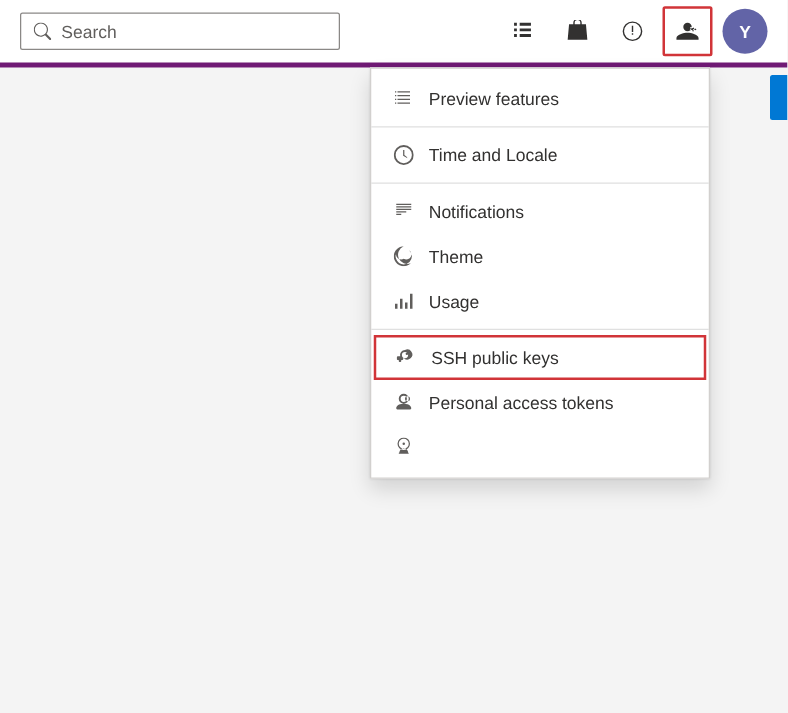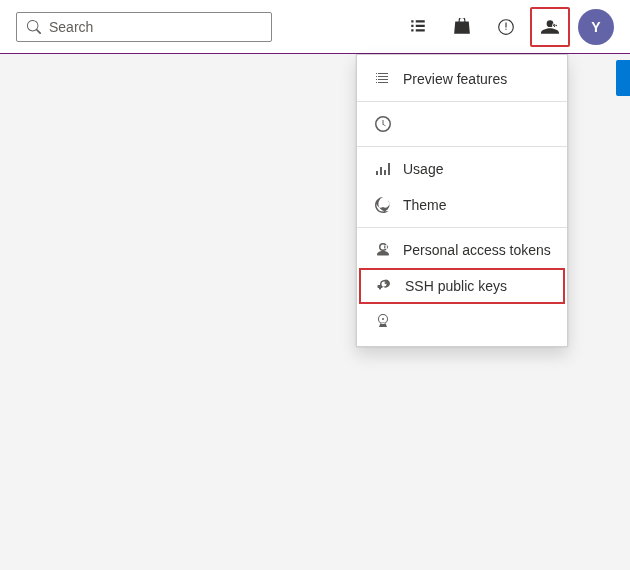--- a/index.html
+++ b/index.html
@@ -12,21 +12,21 @@
       position: relative;
     }
 
     
     .topbar {
       background: #fff;
       height: 54px;
       display: flex;
       align-items: center;
       padding: 0 16px;
-      border-bottom: 1px solid #701a75;
+      border-bottom: 4px solid #701a75;
       position: relative;
       z-index: 10;
     }
 
     .search-box {
       display: flex;
       align-items: center;
       border: 1px solid #8a8886;
       border-radius: 2px;
       padding: 6px 10px;
@@ -98,21 +98,21 @@
       height: 36px;
       background: #0078d4;
       border-radius: 2px 0 0 2px;
     }
 
     
     .dropdown-menu {
       position: absolute;
       top: 54px;
       right: 62px;
-      width: 212px;
+      width: 272px;
       background: #fff;
       border: 1px solid #d2d0ce;
       box-shadow: 0 8px 16px rgba(0,0,0,0.14), 0 0 2px rgba(0,0,0,0.12);
       z-index: 100;
       padding: 6px 0;
     }
 
     .menu-divider {
       border: none;
       border-top: 1px solid #e0e0e0;
@@ -221,63 +221,72 @@
 
   <hr class="menu-divider">
 
 
   <div class="menu-item">
     <span class="menu-icon">
       <svg width="16" height="16" viewBox="0 0 16 16" fill="currentColor">
         <path d="M8 0a8 8 0 1 0 0 16A8 8 0 0 0 8 0zm0 14.5a6.5 6.5 0 1 1 0-13 6.5 6.5 0 0 1 0 13zm.5-6.5V4h-1v4.5l3.5 2-.5-.87L8.5 8z"></path>
       </svg>
     </span>
+    <span class="menu-item-label">Time and Locale</span>
   </div>
 
   <hr class="menu-divider">
 
+  <div class="menu-item">
+    <span class="menu-icon">
+      <svg width="16" height="16" viewBox="0 0 16 16" fill="currentColor">
+        <path d="M2 2h12v1H2V2zm0 2h12v1H2V4zm0 2h12v1H2V6zm0 2h8v1H2V8zm0 2h4v1H2v-1z"></path>
+      </svg>
+    </span>
+    <span class="menu-item-label">Notifications</span>
+  </div>
+
+  <div class="menu-item">
+    <span class="menu-icon">
+      <svg width="16" height="16" viewBox="0 0 16 16" fill="currentColor">
+        <path d="M8 0a8 8 0 1 0 5.66 13.66A6 6 0 0 1 8 0zm0 14.5a6.5 6.5 0 0 1-4.24-11.39A4 4 0 0 0 8 10a4 4 0 0 0 4.24-6.89A6.48 6.48 0 0 1 14.5 8a6.51 6.51 0 0 1-6.5 6.5z"></path>
+      </svg>
+    </span>
+    <span class="menu-item-label">Theme</span>
+  </div>
 
   <div class="menu-item">
     <span class="menu-icon">
       <svg width="16" height="16" viewBox="0 0 16 16" fill="currentColor">
         <path d="M1 14h2v-4H1v4zm4 0h2V6H5v8zm4 0h2V9H9v5zm4 0h2V2h-2v12z"></path>
       </svg>
     </span>
     <span class="menu-item-label">Usage</span>
   </div>
 
-  <div class="menu-item">
-    <span class="menu-icon">
-      <svg width="16" height="16" viewBox="0 0 16 16" fill="currentColor">
-        <path d="M8 0a8 8 0 1 0 5.66 13.66A6 6 0 0 1 8 0zm0 14.5a6.5 6.5 0 0 1-4.24-11.39A4 4 0 0 0 8 10a4 4 0 0 0 4.24-6.89A6.48 6.48 0 0 1 14.5 8a6.51 6.51 0 0 1-6.5 6.5z"></path>
-      </svg>
-    </span>
-    <span class="menu-item-label">Theme</span>
-  </div>
-
   <hr class="menu-divider">
 
+  <div class="menu-item highlighted">
+    <span class="menu-icon">
+      <svg width="16" height="16" viewBox="0 0 16 16" fill="currentColor">
+        <path d="M7 2a4 4 0 0 0-3.87 5H1l-.5.5v2l.5.5H2v1l.5.5h1l.5-.5v-1h1l.5-.5v-1h.63A4 4 0 1 0 7 2zm0 1.5a2.5 2.5 0 1 1 0 5 2.5 2.5 0 0 1 0-5zm1.5 2.5a1 1 0 1 0 0-2 1 1 0 0 0 0 2z"></path>
+      </svg>
+    </span>
+    <span class="menu-item-label">SSH public keys</span>
+  </div>
+
   <div class="menu-item">
     <span class="menu-icon">
       <svg width="16" height="16" viewBox="0 0 16 16" fill="currentColor">
         <path d="M8 1a4 4 0 1 0 0 8A4 4 0 0 0 8 1zm0 1.5a2.5 2.5 0 1 1 0 5 2.5 2.5 0 0 1 0-5zM3 13.5s-1 0-1-1 1-3.5 6-3.5 6 2.5 6 3.5-1 1-1 1H3zM13 5a2 2 0 1 1-4 0 2 2 0 0 1 4 0z"></path>
       </svg>
     </span>
     <span class="menu-item-label">Personal access tokens</span>
   </div>
 
-  <div class="menu-item highlighted">
-    <span class="menu-icon">
-      <svg width="16" height="16" viewBox="0 0 16 16" fill="currentColor">
-        <path d="M7 2a4 4 0 0 0-3.87 5H1l-.5.5v2l.5.5H2v1l.5.5h1l.5-.5v-1h1l.5-.5v-1h.63A4 4 0 1 0 7 2zm0 1.5a2.5 2.5 0 1 1 0 5 2.5 2.5 0 0 1 0-5zm1.5 2.5a1 1 0 1 0 0-2 1 1 0 0 0 0 2z"></path>
-      </svg>
-    </span>
-    <span class="menu-item-label">SSH public keys</span>
-  </div>
-
   <div class="menu-item">
     <span class="menu-icon">
       <svg width="16" height="16" viewBox="0 0 16 16" fill="currentColor">
         <path d="M8 1a4 4 0 1 1 0 8A4 4 0 0 1 8 1zM8 0a5 5 0 1 0 0 10A5 5 0 0 0 8 0zm0 4a1 1 0 1 1 0 2 1 1 0 0 1 0-2zm4 8.5c0 .28-.22.5-.5.5h-7a.5.5 0 0 1 0-1c0-1.93 1.57-3.5 3.5-3.5s3.5 1.57 3.5 3.5z"></path>
       </svg>
     </span>
   </div>
 
 </div>
 

